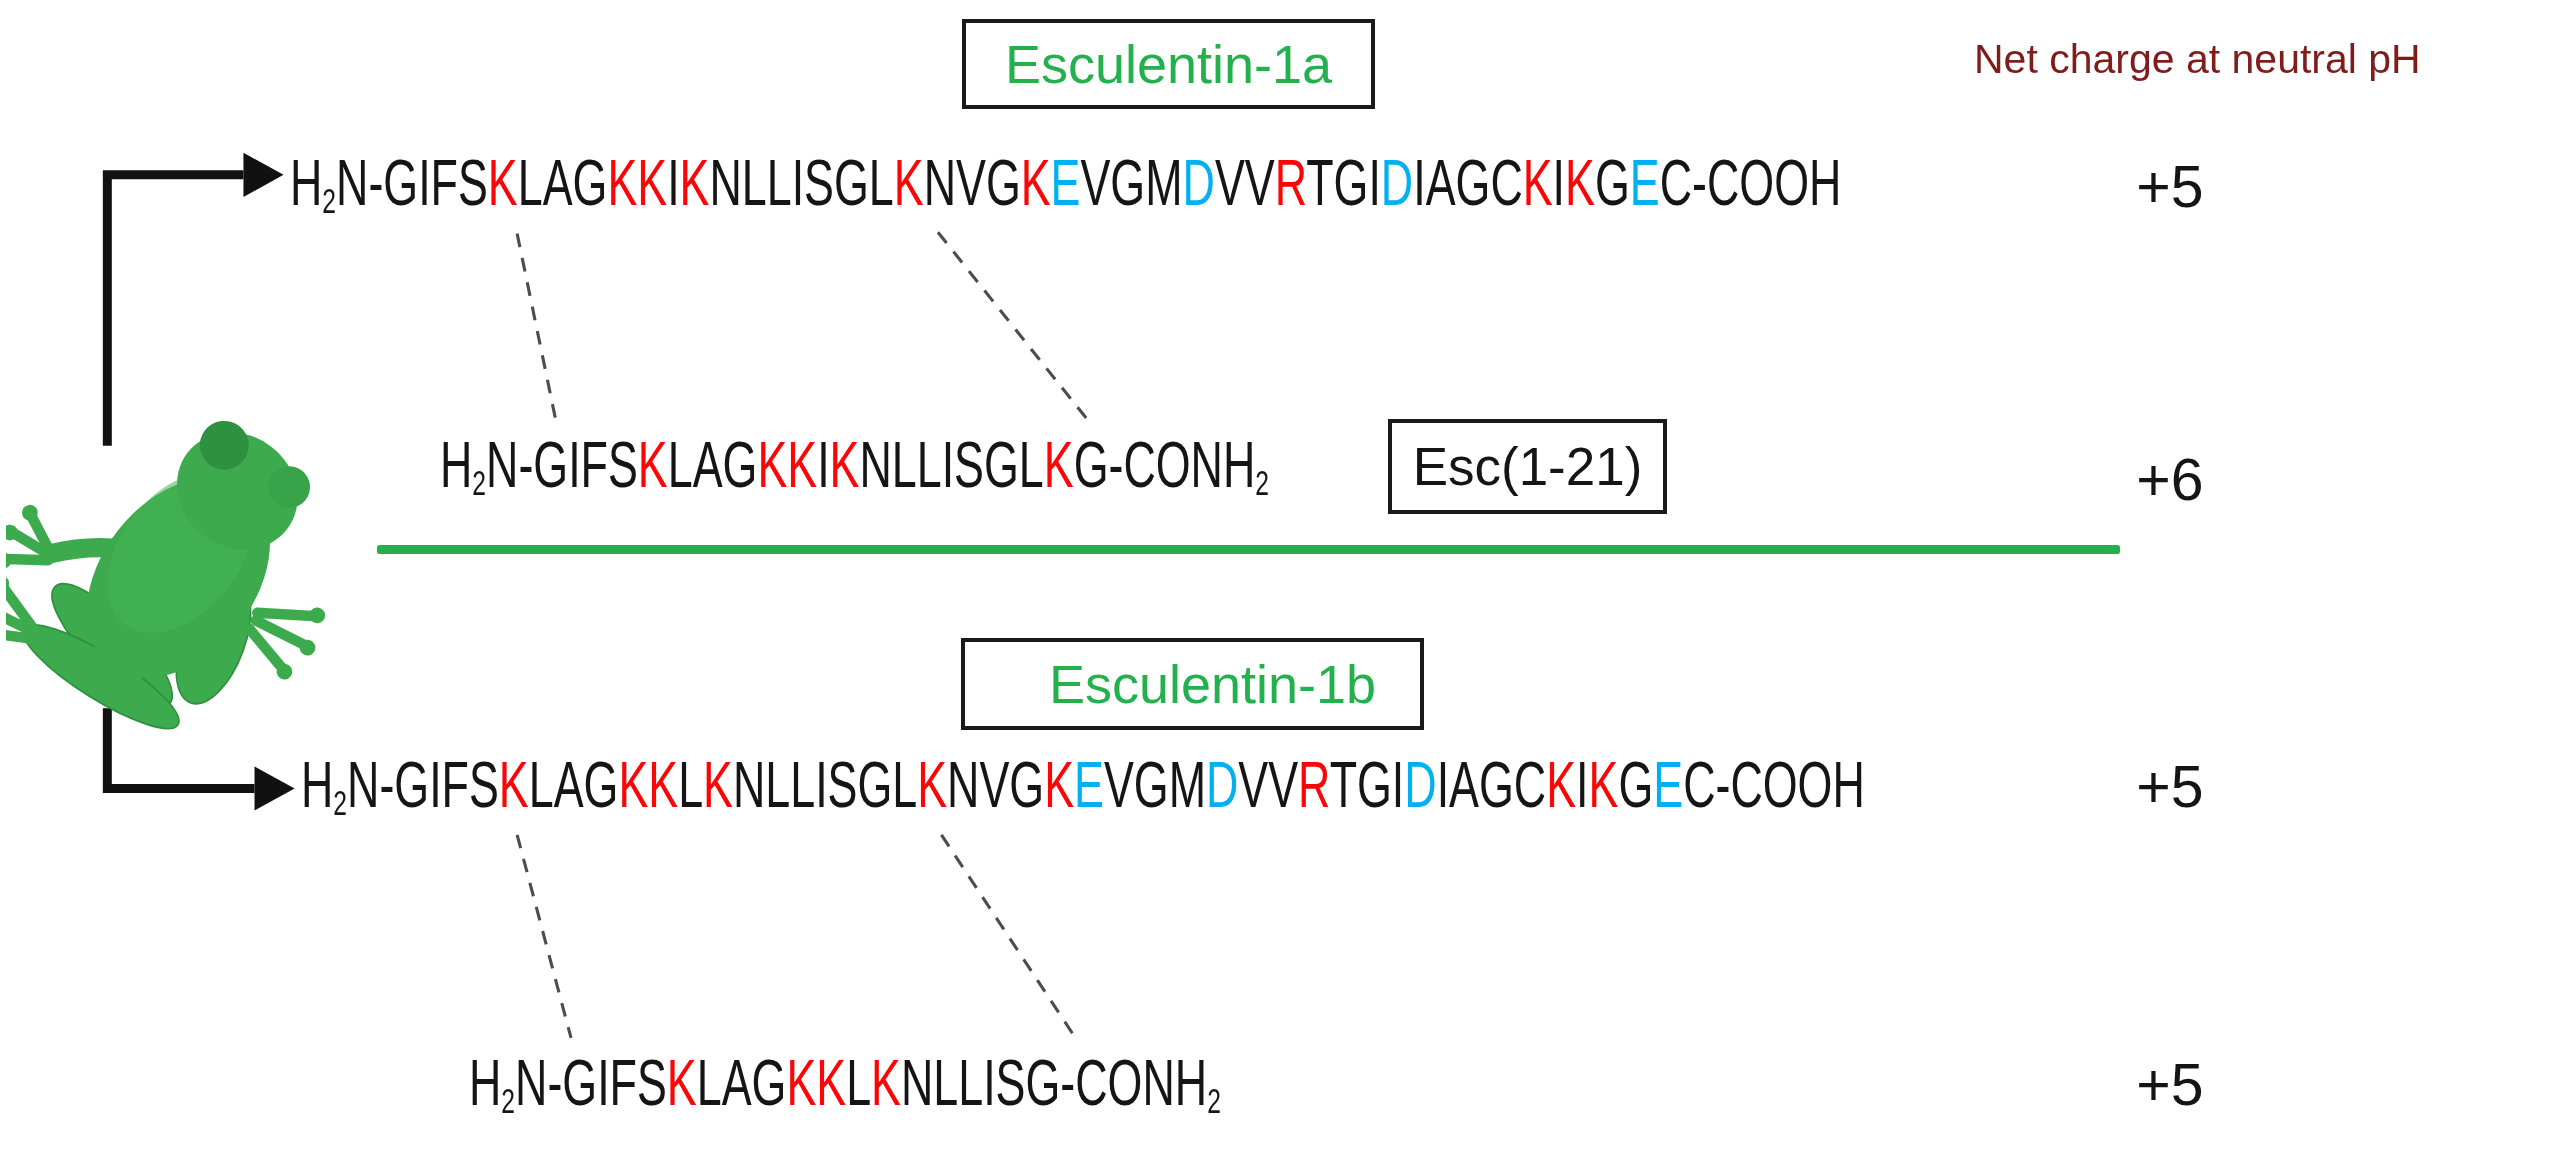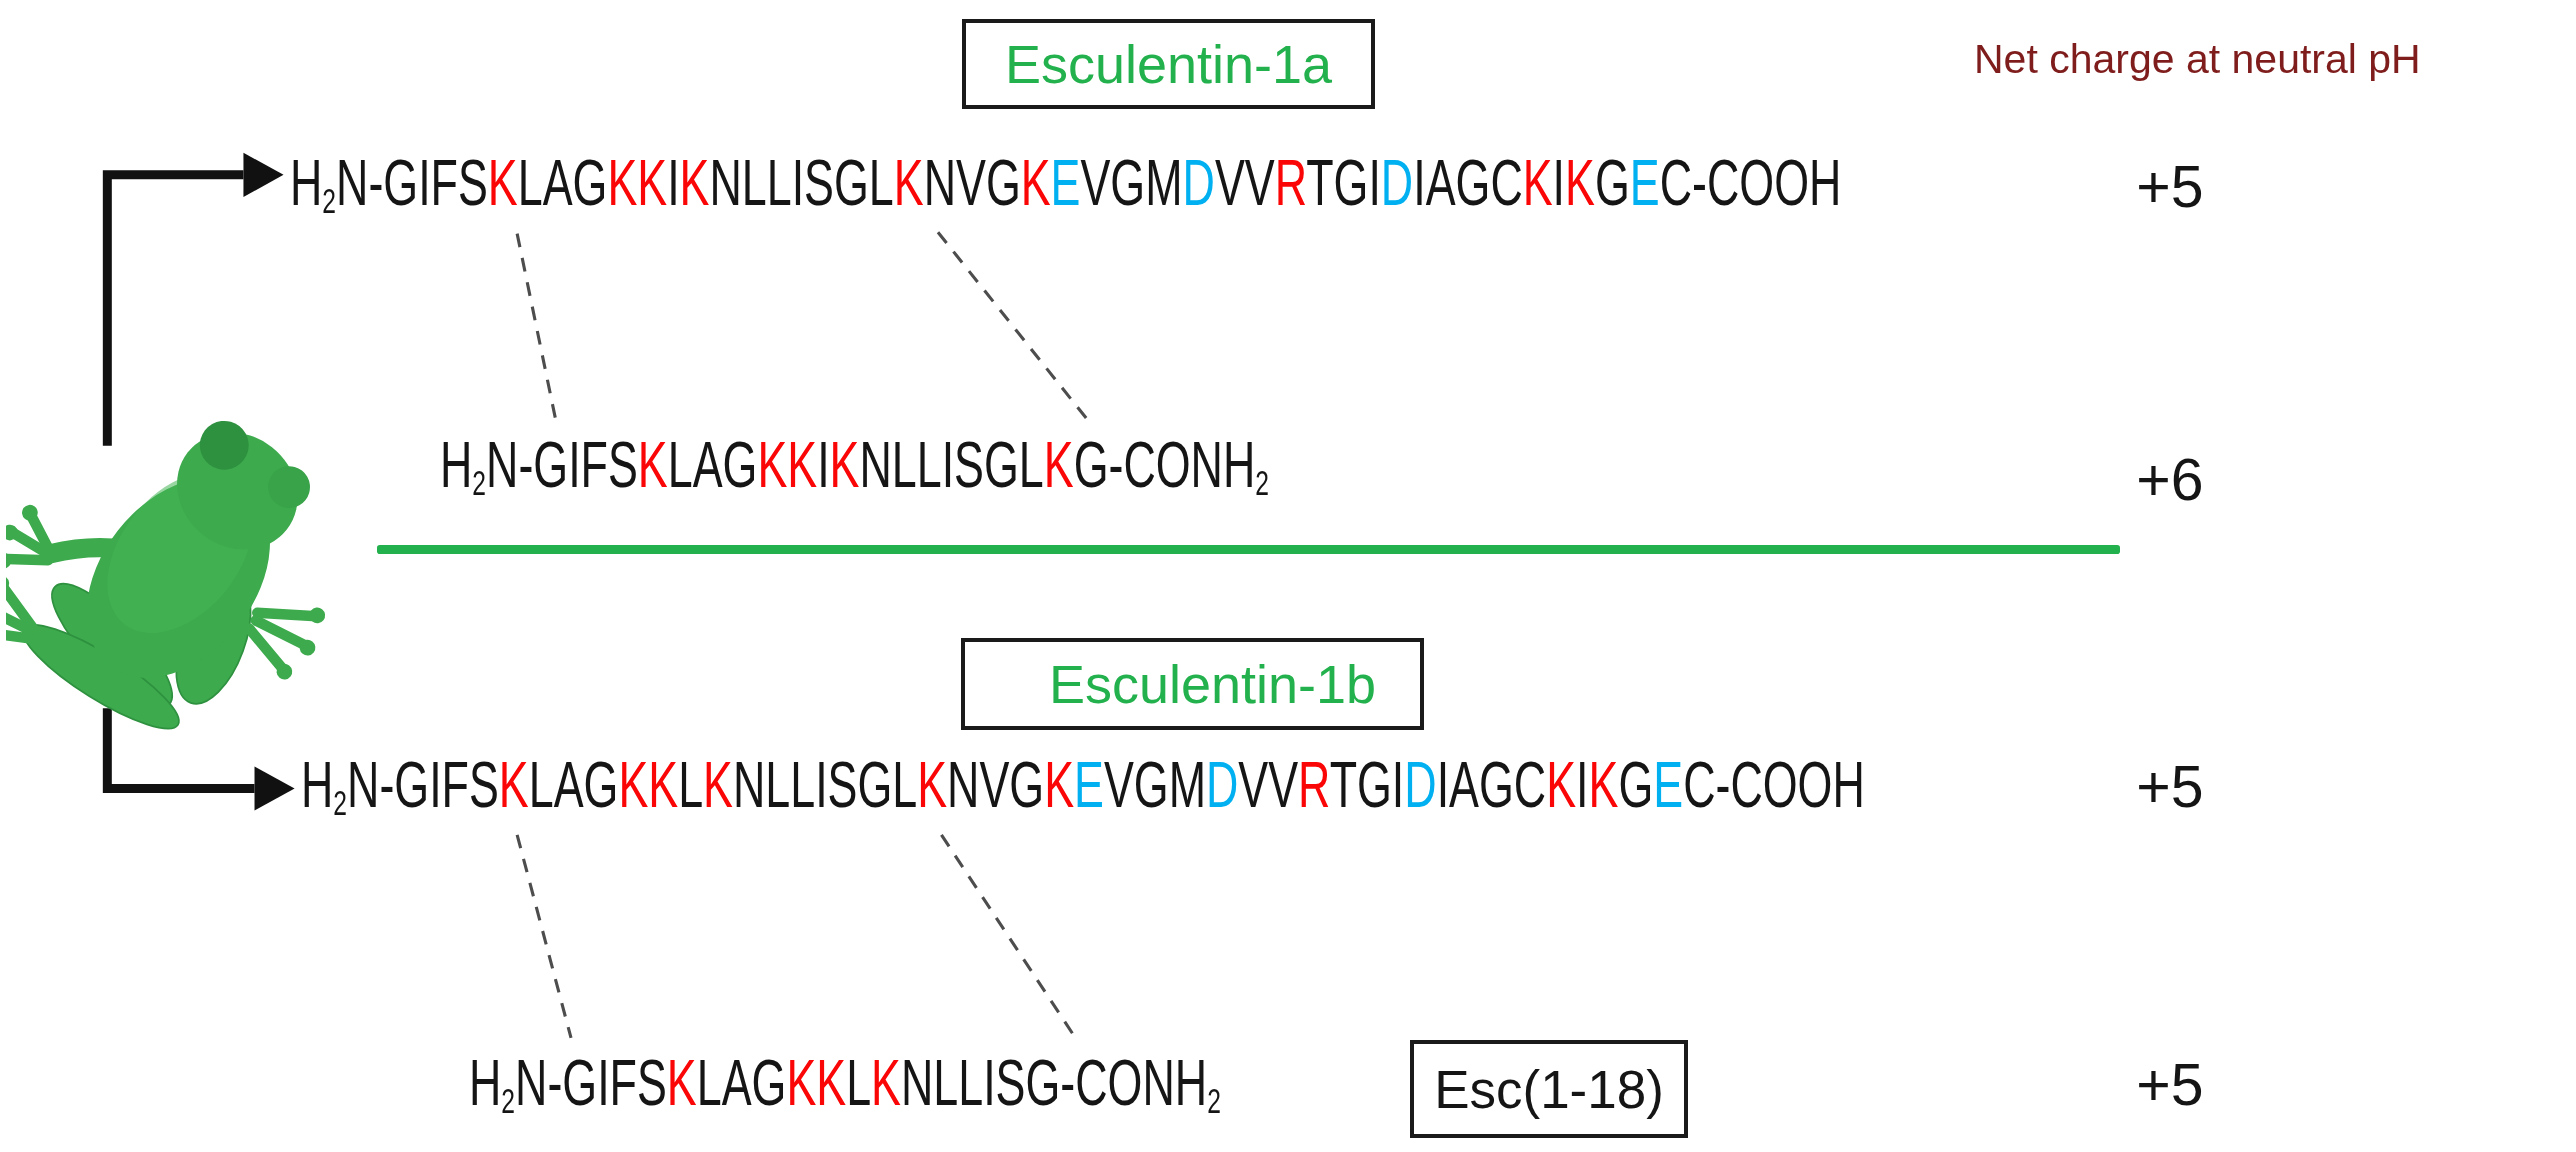--- a/index.html
+++ b/index.html
@@ -111,29 +111,29 @@
   <div class="net-charge">Net charge at neutral pH</div>
 
   <div class="title-box" style="left:962px;top:19.4px;width:405px;height:82px;">
     <span>Esculentin-1a</span>
   </div>
 
   <div class="seq" style="left:290px;top:151px;">H<sub>2</sub>N-<span>G</span><span>I</span><span>F</span><span>S</span><span style="color: rgb(251, 6, 7);">K</span><span>L</span><span>A</span><span>G</span><span style="color: rgb(251, 6, 7);">K</span><span style="color: rgb(251, 6, 7);">K</span><span>I</span><span style="color: rgb(251, 6, 7);">K</span><span>N</span><span>L</span><span>L</span><span>I</span><span>S</span><span>G</span><span>L</span><span style="color: rgb(251, 6, 7);">K</span><span>N</span><span>V</span><span>G</span><span style="color: rgb(251, 6, 7);">K</span><span style="color: rgb(0, 176, 240);">E</span><span>V</span><span>G</span><span>M</span><span style="color: rgb(0, 176, 240);">D</span><span>V</span><span>V</span><span style="color: rgb(251, 6, 7);">R</span><span>T</span><span>G</span><span>I</span><span style="color: rgb(0, 176, 240);">D</span><span>I</span><span>A</span><span>G</span><span>C</span><span style="color: rgb(251, 6, 7);">K</span><span>I</span><span style="color: rgb(251, 6, 7);">K</span><span>G</span><span style="color: rgb(0, 176, 240);">E</span><span>C</span>-COOH</div>
   <div class="charge" style="left:2101px;top:158px;">+5</div>
 
   <div class="seq" style="left:440px;top:433px;">H<sub>2</sub>N-<span>G</span><span>I</span><span>F</span><span>S</span><span style="color: rgb(251, 6, 7);">K</span><span>L</span><span>A</span><span>G</span><span style="color: rgb(251, 6, 7);">K</span><span style="color: rgb(251, 6, 7);">K</span><span>I</span><span style="color: rgb(251, 6, 7);">K</span><span>N</span><span>L</span><span>L</span><span>I</span><span>S</span><span>G</span><span>L</span><span style="color: rgb(251, 6, 7);">K</span><span>G</span>-CONH<sub>2</sub></div>
+  <div class="label-box" style="left:1388px;top:419px;width:271px;height:87px;">
+    <span>Esc(1-21)</span>
+  </div>
   <div class="charge" style="left:2101px;top:451px;">+6</div>
 
   <div class="title-box" style="left:961px;top:638px;width:415px;height:84px;padding-left:40px;">
     <span>Esculentin-1b</span>
   </div>
 
   <div class="seq" style="left:301px;top:753px;">H<sub>2</sub>N-<span>G</span><span>I</span><span>F</span><span>S</span><span style="color: rgb(251, 6, 7);">K</span><span>L</span><span>A</span><span>G</span><span style="color: rgb(251, 6, 7);">K</span><span style="color: rgb(251, 6, 7);">K</span><span>L</span><span style="color: rgb(251, 6, 7);">K</span><span>N</span><span>L</span><span>L</span><span>I</span><span>S</span><span>G</span><span>L</span><span style="color: rgb(251, 6, 7);">K</span><span>N</span><span>V</span><span>G</span><span style="color: rgb(251, 6, 7);">K</span><span style="color: rgb(0, 176, 240);">E</span><span>V</span><span>G</span><span>M</span><span style="color: rgb(0, 176, 240);">D</span><span>V</span><span>V</span><span style="color: rgb(251, 6, 7);">R</span><span>T</span><span>G</span><span>I</span><span style="color: rgb(0, 176, 240);">D</span><span>I</span><span>A</span><span>G</span><span>C</span><span style="color: rgb(251, 6, 7);">K</span><span>I</span><span style="color: rgb(251, 6, 7);">K</span><span>G</span><span style="color: rgb(0, 176, 240);">E</span><span>C</span>-COOH</div>
   <div class="charge" style="left:2101px;top:758px;">+5</div>
 
   <div class="seq" style="left:469px;top:1051px;">H<sub>2</sub>N-<span>G</span><span>I</span><span>F</span><span>S</span><span style="color: rgb(251, 6, 7);">K</span><span>L</span><span>A</span><span>G</span><span style="color: rgb(251, 6, 7);">K</span><span style="color: rgb(251, 6, 7);">K</span><span>L</span><span style="color: rgb(251, 6, 7);">K</span><span>N</span><span>L</span><span>L</span><span>I</span><span>S</span><span>G</span>-CONH<sub>2</sub></div>
-  <div class="label-box" style="left:1410px;top:1040px;width:270px;height:90px;">
-    <span>Esc(1-18)</span>
-  </div>
   <div class="charge" style="left:2101px;top:1056px;">+5</div>
 
 </div>
 
 
 </body></html>

